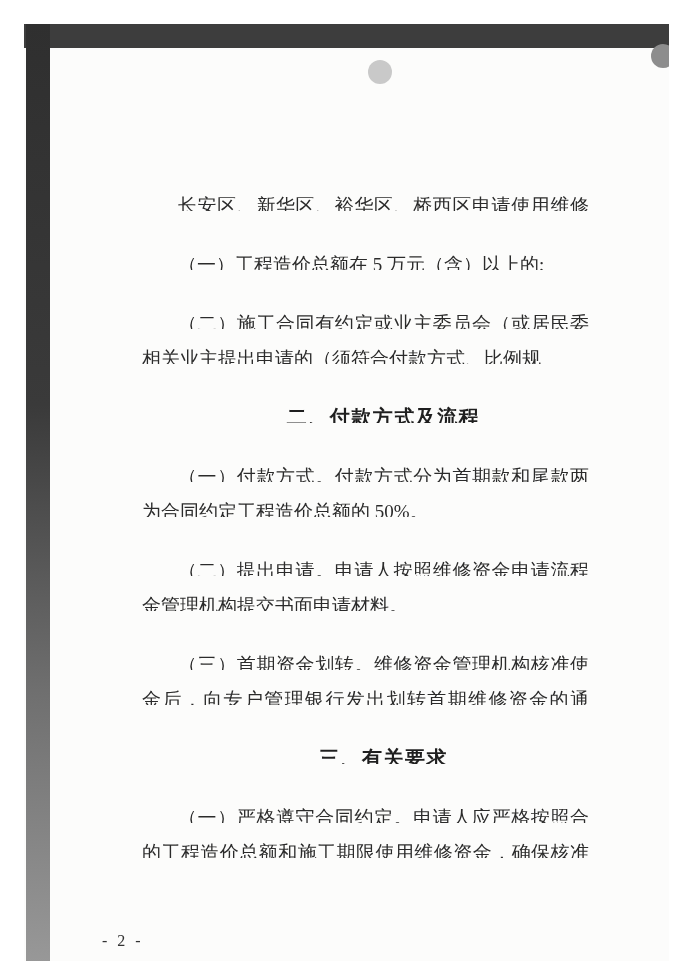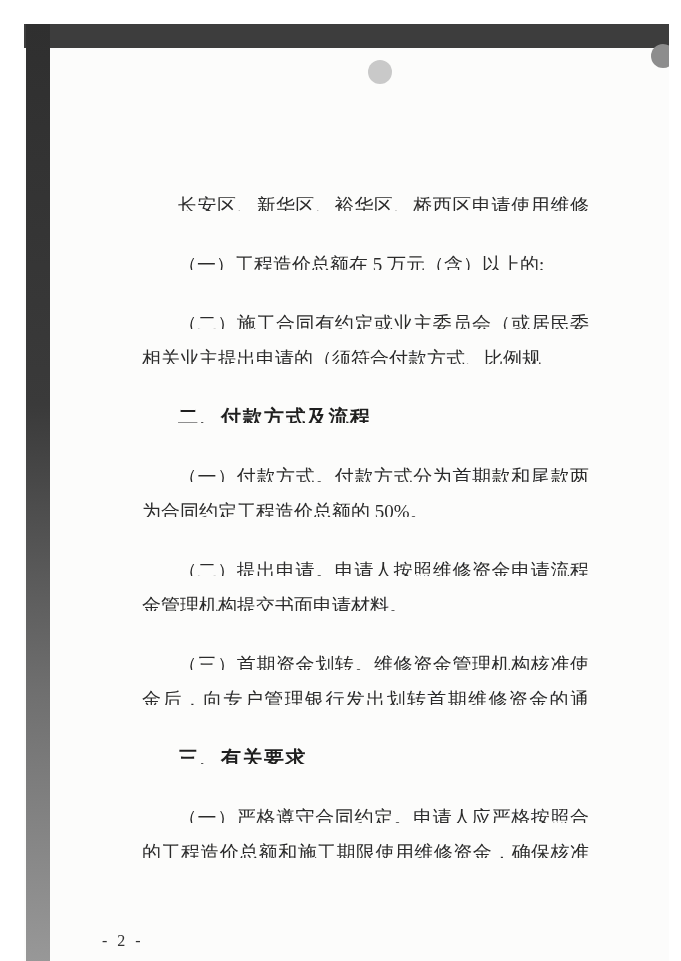--- a/index.html
+++ b/index.html
@@ -56,20 +56,21 @@
     text-align: justify;
     text-align-last: justify;
     text-justify: inter-character;
   }
   .block.heading .line {
     font-family: "Liberation Sans", sans-serif;
     font-weight: 700;
     font-size: 20px;
     letter-spacing: 1.5px;
     color: #1f1f1f;
+    text-align: center;
   }
   .footer {
     position: absolute;
     left: 66px;
     top: 896px;
     font-size: 16px;
     letter-spacing: 3px;
     color: #333333;
     font-family: "Liberation Serif", serif;
   }

